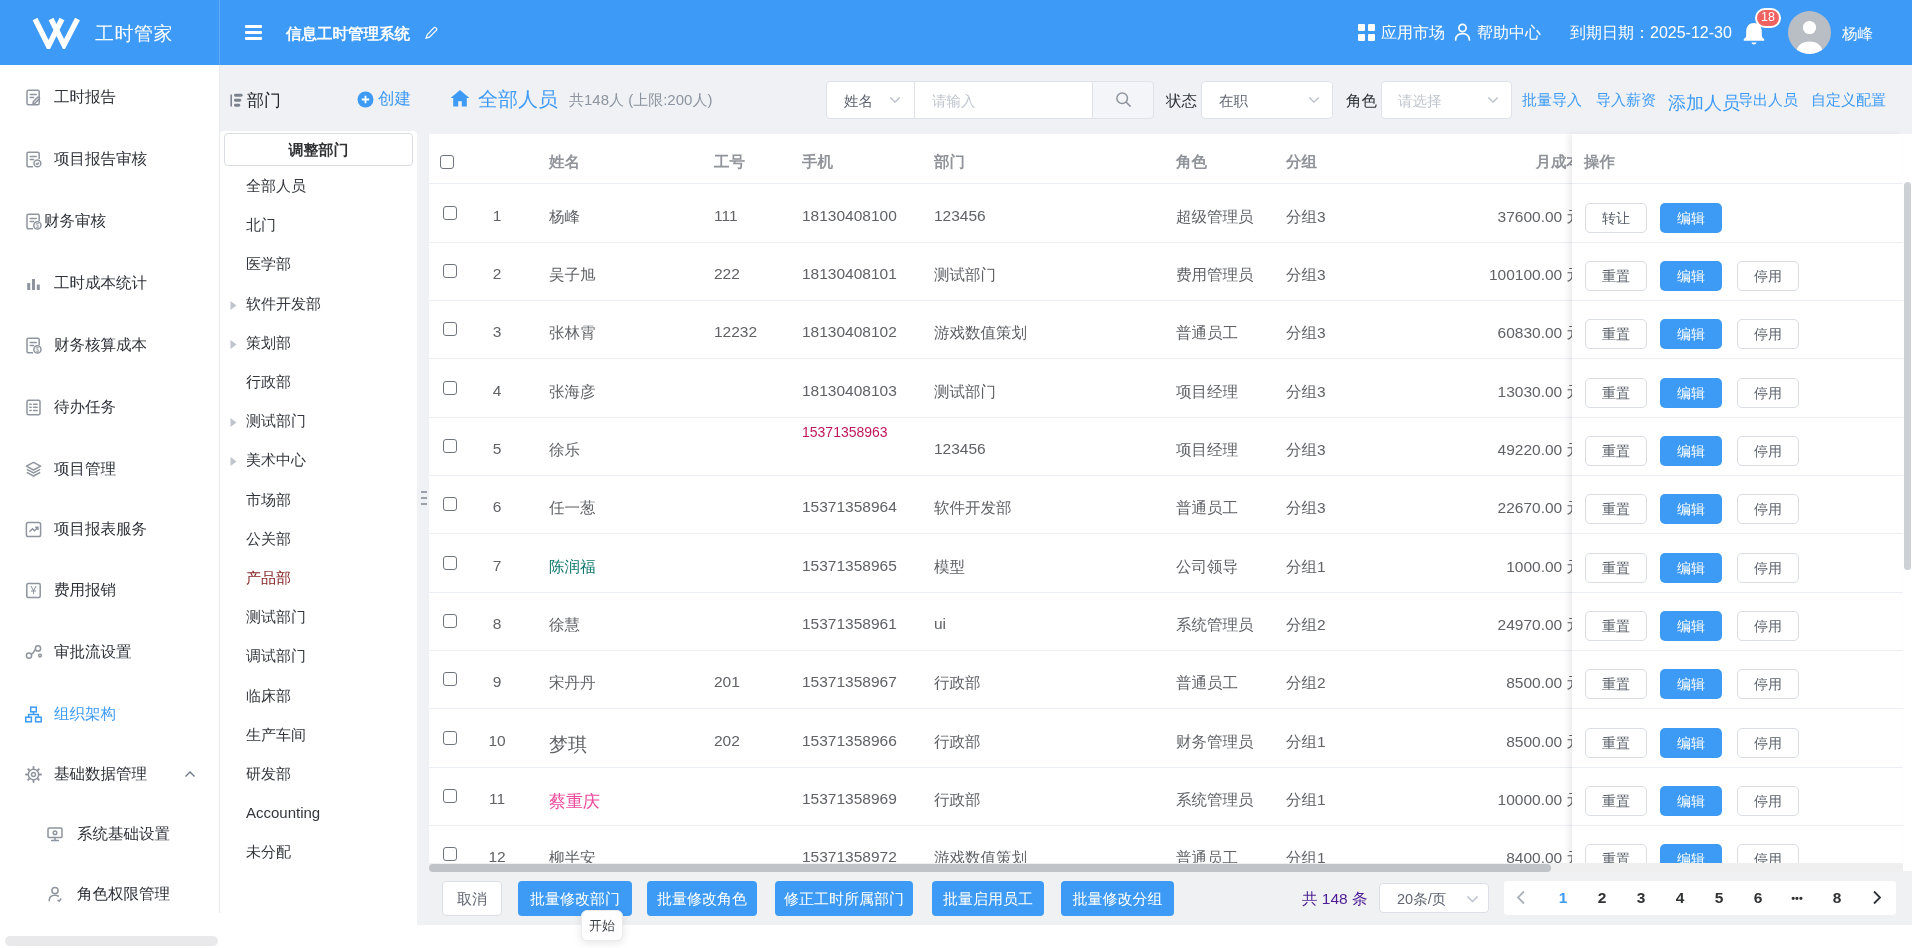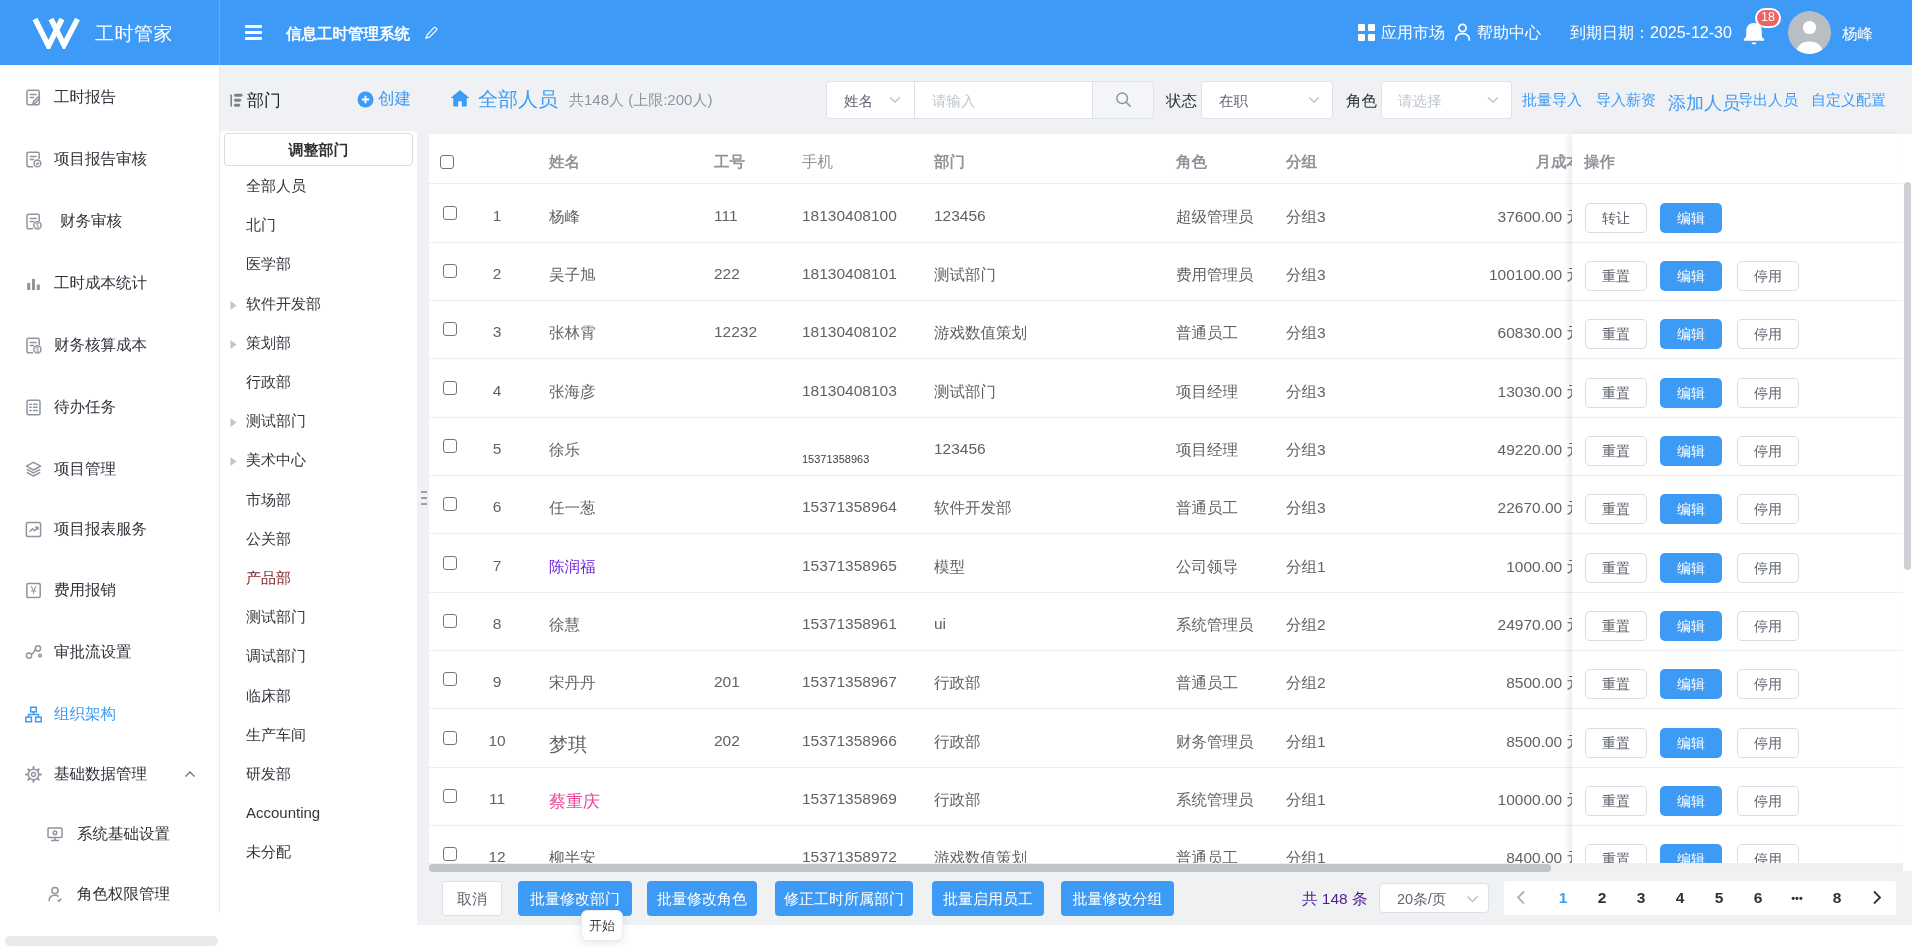--- a/index.html
+++ b/index.html
@@ -70,21 +70,21 @@
     </div>
 <div class="abs" style="left:54px;top:149px;font-size:15.5px;color:#2d3138">项目报告审核</div>
 <div class="abs" style="left:24px;top:212px">
       <svg width="19" height="19" viewBox="0 0 19 19">
         <path d="M15.2 9.0 V3.7 a1.5 1.5 0 0 0 -1.5-1.5 H4.5 A1.5 1.5 0 0 0 3 3.7 v11.6 a1.5 1.5 0 0 0 1.5 1.5 H9" stroke="#8f959e" stroke-width="1.5" fill="none"></path>
         <path d="M6.2 6.4 h6 M6.2 9.4 h3.4" stroke="#8f959e" stroke-width="1.5" fill="none" stroke-linecap="round"></path>
         <circle cx="13.4" cy="13.4" r="3.6" stroke="#8f959e" stroke-width="1.5" fill="none"></circle>
         <text x="13.4" y="15.5" font-size="6.5" fill="#8f959e" text-anchor="middle" font-family="Liberation Sans">$</text>
       </svg>
     </div>
-<div class="abs" style="left:60px;top:211px;font-size:15.5px;color:#2d3138">财务审核</div>
+<div class="abs" style="left:44px;top:211px;font-size:15.5px;color:#2d3138">财务审核</div>
 <div class="abs" style="left:24px;top:274px">
       <svg width="19" height="19" viewBox="0 0 19 19">
         <rect x="3.2" y="9" width="3" height="7" fill="#8f959e"></rect>
         <rect x="8" y="5" width="3" height="11" fill="#8f959e"></rect>
         <rect x="12.8" y="10.5" width="3" height="5.5" fill="#8f959e"></rect>
       </svg>
     </div>
 <div class="abs" style="left:54px;top:273px;font-size:15.5px;color:#2d3138">工时成本统计</div>
 <div class="abs" style="left:24px;top:336px">
       <svg width="19" height="19" viewBox="0 0 19 19">
@@ -261,21 +261,21 @@
 <div class="abs" style="left:246px;top:804px;font-size:15px;color:#33373d">Accounting</div>
 <div class="abs" style="left:246px;top:843px;font-size:15px;color:#33373d">未分配</div>
 <div class="abs" style="left:420.5px;top:491px;width:6px;height:2px;background:#9aa1ab"></div>
 <div class="abs" style="left:420.5px;top:497px;width:6px;height:2px;background:#9aa1ab"></div>
 <div class="abs" style="left:420.5px;top:503px;width:6px;height:2px;background:#9aa1ab"></div>
 <div class="abs" style="left:429px;top:134px;width:1474px;height:730px;background:#fff;overflow:hidden">
 <div class="abs" style="left:0;top:0;width:1474px;height:50px;border-bottom:1px solid #ebeef5"></div>
 <div class="abs" style="left:11px;top:21px;width:14px;height:14px;border:1.4px solid #70757d;border-radius:3px;background:#fff"></div>
 <div class="abs" style="left:120px;top:18px;font-size:15.5px;font-weight:700;color:#909399">姓名</div>
 <div class="abs" style="left:285px;top:18px;font-size:15.5px;font-weight:700;color:#909399">工号</div>
-<div class="abs" style="left:373px;top:18px;font-size:15.5px;font-weight:400;color:#909399">手机</div>
+<div class="abs" style="left:373px;top:18px;font-size:15.5px;font-weight:700;color:#909399">手机</div>
 <div class="abs" style="left:505px;top:18px;font-size:15.5px;font-weight:700;color:#909399">部门</div>
 <div class="abs" style="left:747px;top:18px;font-size:15.5px;font-weight:700;color:#909399">角色</div>
 <div class="abs" style="left:857px;top:18px;font-size:15.5px;font-weight:700;color:#909399">分组</div>
 <div class="abs" style="left:1013px;top:18px;width:140px;text-align:right;font-size:15.5px;font-weight:700;color:#909399">月成本</div>
 <div class="abs" style="left:0;top:107.7px;width:1474px;height:1px;background:#ebeef5"></div>
 <div class="abs" style="left:14px;top:71.5px;width:14px;height:14px;border:1.4px solid #70757d;border-radius:3px;background:#fff"></div>
 <div class="abs" style="left:40px;top:72.5px;width:56px;text-align:center;font-size:15.5px;color:#606266">1</div>
 <div class="abs" style="left:120px;top:72.5px;font-size:15.5px;color:#606266">杨峰</div>
 <div class="abs" style="left:285px;top:72.5px;font-size:15.5px;color:#606266">111</div>
 <div class="abs" style="left:373px;top:72.5px;font-size:15.5px;color:#606266">18130408100</div>
@@ -309,38 +309,38 @@
 <div class="abs" style="left:120px;top:247.5px;font-size:15.5px;color:#606266">张海彦</div>
 <div class="abs" style="left:373px;top:247.5px;font-size:15.5px;color:#606266">18130408103</div>
 <div class="abs" style="left:505px;top:247.5px;font-size:15.5px;color:#606266">测试部门</div>
 <div class="abs" style="left:747px;top:247.5px;font-size:15.5px;color:#606266">项目经理</div>
 <div class="abs" style="left:857px;top:247.5px;font-size:15.5px;color:#606266">分组3</div>
 <div class="abs" style="left:1013px;top:247.5px;width:140px;text-align:right;font-size:15.5px;color:#606266;white-space:nowrap">13030.00 元</div>
 <div class="abs" style="left:0;top:341.0px;width:1474px;height:1px;background:#ebeef5"></div>
 <div class="abs" style="left:14px;top:304.8px;width:14px;height:14px;border:1.4px solid #70757d;border-radius:3px;background:#fff"></div>
 <div class="abs" style="left:40px;top:305.8px;width:56px;text-align:center;font-size:15.5px;color:#606266">5</div>
 <div class="abs" style="left:120px;top:305.8px;font-size:15.5px;color:#606266">徐乐</div>
-<div class="abs" style="left:373px;top:319px;font-size:11px;color:#404040">15371358963</div>
+<div class="abs" style="left:373px;top:290px;font-size:14px;color:#be185d">15371358963</div>
 <div class="abs" style="left:505px;top:305.8px;font-size:15.5px;color:#606266">123456</div>
 <div class="abs" style="left:747px;top:305.8px;font-size:15.5px;color:#606266">项目经理</div>
 <div class="abs" style="left:857px;top:305.8px;font-size:15.5px;color:#606266">分组3</div>
 <div class="abs" style="left:1013px;top:305.8px;width:140px;text-align:right;font-size:15.5px;color:#606266;white-space:nowrap">49220.00 元</div>
 <div class="abs" style="left:0;top:399.3px;width:1474px;height:1px;background:#ebeef5"></div>
 <div class="abs" style="left:14px;top:363.2px;width:14px;height:14px;border:1.4px solid #70757d;border-radius:3px;background:#fff"></div>
 <div class="abs" style="left:40px;top:364.2px;width:56px;text-align:center;font-size:15.5px;color:#606266">6</div>
 <div class="abs" style="left:120px;top:364.2px;font-size:15.5px;color:#606266">任一葱</div>
 <div class="abs" style="left:373px;top:364.2px;font-size:15.5px;color:#606266">15371358964</div>
 <div class="abs" style="left:505px;top:364.2px;font-size:15.5px;color:#606266">软件开发部</div>
 <div class="abs" style="left:747px;top:364.2px;font-size:15.5px;color:#606266">普通员工</div>
 <div class="abs" style="left:857px;top:364.2px;font-size:15.5px;color:#606266">分组3</div>
 <div class="abs" style="left:1013px;top:364.2px;width:140px;text-align:right;font-size:15.5px;color:#606266;white-space:nowrap">22670.00 元</div>
 <div class="abs" style="left:0;top:457.7px;width:1474px;height:1px;background:#ebeef5"></div>
 <div class="abs" style="left:14px;top:421.5px;width:14px;height:14px;border:1.4px solid #70757d;border-radius:3px;background:#fff"></div>
 <div class="abs" style="left:40px;top:422.5px;width:56px;text-align:center;font-size:15.5px;color:#606266">7</div>
-<div class="abs" style="left:120px;top:422.5px;font-size:15.5px;color:#6d28d9">陈润福</div>
+<div class="abs" style="left:120px;top:422.5px;font-size:15.5px;color:#0f766e">陈润福</div>
 <div class="abs" style="left:373px;top:422.5px;font-size:15.5px;color:#606266">15371358965</div>
 <div class="abs" style="left:505px;top:422.5px;font-size:15.5px;color:#606266">模型</div>
 <div class="abs" style="left:747px;top:422.5px;font-size:15.5px;color:#606266">公司领导</div>
 <div class="abs" style="left:857px;top:422.5px;font-size:15.5px;color:#606266">分组1</div>
 <div class="abs" style="left:1013px;top:422.5px;width:140px;text-align:right;font-size:15.5px;color:#606266;white-space:nowrap">1000.00 元</div>
 <div class="abs" style="left:0;top:516.0px;width:1474px;height:1px;background:#ebeef5"></div>
 <div class="abs" style="left:14px;top:479.8px;width:14px;height:14px;border:1.4px solid #70757d;border-radius:3px;background:#fff"></div>
 <div class="abs" style="left:40px;top:480.8px;width:56px;text-align:center;font-size:15.5px;color:#606266">8</div>
 <div class="abs" style="left:120px;top:480.8px;font-size:15.5px;color:#606266">徐慧</div>
 <div class="abs" style="left:373px;top:480.8px;font-size:15.5px;color:#606266">15371358961</div>

